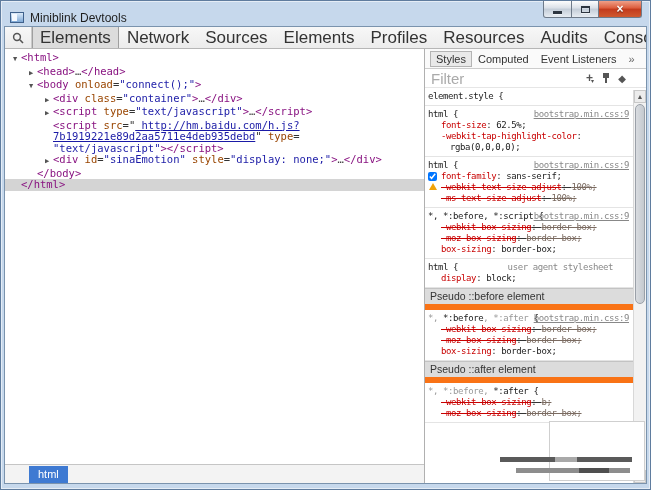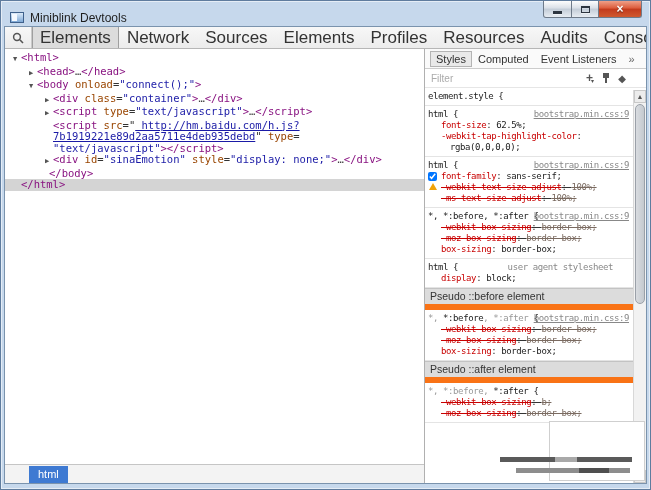--- a/index.html
+++ b/index.html
@@ -51,21 +51,21 @@
   .t-ell{color:#444;}
   .crumbbar{flex:0 0 19px;border-top:1px solid #c5c5c5;background:#f3f3f3;display:flex;align-items:center;}
   .crumb{margin-left:24px;background:#3e7ad2;color:#fff;font-size:11px;padding:2px 9px 3px;}
   
   .styles-pane{flex:1;display:flex;flex-direction:column;position:relative;min-width:0;background:#fff;}
   .sidebar-tabs{flex:0 0 20px;display:flex;align-items:center;padding-left:5px;border-bottom:1px solid #ccc;font-size:11px;color:#333;background:#fafafa;}
   .stab{padding:2px 6px;white-space:nowrap;cursor:default;}
   .stab.selected{background:#e9e9e9;border:1px solid #b4b4b4;padding:1px 5px;}
   .stab.chev{color:#666;}
   .filter-row{flex:0 0 19px;display:flex;align-items:center;padding:0 16px 0 6px;border-bottom:1px solid #e6e6e6;}
-  .filter-label{font-size:10px;color:#aaa;}
+  .filter-label{font-size:15px;color:#aaa;}
   .fr-spacer{flex:1;}
   .sicon{display:flex;align-items:center;justify-content:center;width:16px;color:#555;cursor:default;}
   .plus-glyph{font-size:12px;font-weight:bold;color:#555;line-height:10px;}
   .mini-caret{font-size:6px;color:#555;margin:5px 0 0 -2px;}
   .pin-icon{position:relative;width:8px;height:10px;}
   .pin-icon::before{content:"";position:absolute;left:1px;top:0;width:6px;height:5px;background:#555;}
   .pin-icon::after{content:"";position:absolute;left:3px;top:5px;width:2px;height:5px;background:#555;}
   .diamond-glyph{font-size:10px;color:#555;}
   .styles-scroll{flex:1;overflow:hidden;position:relative;padding-right:13px;
     font-family:"DejaVu Sans Mono","Liberation Mono",monospace;font-size:9px;letter-spacing:-0.4px;line-height:11px;color:#333;}
@@ -158,21 +158,21 @@
     <div class="main">
       <div class="elements-pane">
         <div class="tree">
             <div class="tree-line" style="padding-left: 4px;"><span class="arrow">▼</span><span class="line-content"><span class="seg"><span class="t-tag">&lt;html&gt;</span></span></span></div>
             <div class="tree-line" style="padding-left: 20px;"><span class="arrow">▶</span><span class="line-content"><span class="seg"><span class="t-tag">&lt;head&gt;</span><span class="t-ell">…</span><span class="t-tag">&lt;/head&gt;</span></span></span></div>
             <div class="tree-line" style="padding-left: 20px;"><span class="arrow">▼</span><span class="line-content"><span class="seg"><span class="t-tag">&lt;body</span><span class="t-attr"> onload</span><span class="t-pun">=</span><span class="t-val">"connect();"</span><span class="t-tag">&gt;</span></span></span></div>
             <div class="tree-line" style="padding-left: 36px;"><span class="arrow">▶</span><span class="line-content"><span class="seg"><span class="t-tag">&lt;div</span><span class="t-attr"> class</span><span class="t-pun">=</span><span class="t-val">"container"</span><span class="t-tag">&gt;</span><span class="t-ell">…</span><span class="t-tag">&lt;/div&gt;</span></span></span></div>
             <div class="tree-line" style="padding-left: 36px;"><span class="arrow">▶</span><span class="line-content"><span class="seg"><span class="t-tag">&lt;script</span><span class="t-attr"> type</span><span class="t-pun">=</span><span class="t-val">"text/javascript"</span><span class="t-tag">&gt;</span><span class="t-ell">…</span><span class="t-tag">&lt;/script&gt;</span></span></span></div>
             <div class="tree-line" style="padding-left: 36px;"><span class="arrow"></span><span class="line-content"><span class="seg"><span class="t-tag">&lt;script</span><span class="t-attr"> src</span><span class="t-pun">="</span><span class="t-link"> http://hm.baidu.com/h.js?</span></span><span class="seg"><span class="t-link">7b1919221e89d2aa5711e4deb935debd</span><span class="t-pun">"</span><span class="t-attr"> type</span><span class="t-pun">=</span></span><span class="seg"><span class="t-val">"text/javascript"</span><span class="t-tag">&gt;&lt;/script&gt;</span></span></span></div>
             <div class="tree-line" style="padding-left: 36px;"><span class="arrow">▶</span><span class="line-content"><span class="seg"><span class="t-tag">&lt;div</span><span class="t-attr"> id</span><span class="t-pun">=</span><span class="t-val">"sinaEmotion"</span><span class="t-attr"> style</span><span class="t-pun">=</span><span class="t-val">"display: none;"</span><span class="t-tag">&gt;</span><span class="t-ell">…</span><span class="t-tag">&lt;/div&gt;</span></span></span></div>
-            <div class="tree-line" style="padding-left: 32px;"><span class="arrow"></span><span class="line-content"><span class="seg"><span class="t-tag">&lt;/body&gt;</span></span></span></div>
+            <div class="tree-line" style="padding-left: 20px;"><span class="arrow"></span><span class="line-content"><span class="seg"><span class="t-tag">&lt;/body&gt;</span></span></span></div>
             <div class="tree-line selected" style="padding-left: 4px;"><span class="arrow"></span><span class="line-content"><span class="seg"><span class="t-tag">&lt;/html&gt;</span></span></span></div>
           </div>
         <div class="crumbbar">
           <span class="crumb">html</span>
         </div>
       </div>
 
       <div class="styles-pane">
         <div class="sidebar-tabs">
             <span class="stab selected">Styles</span>
@@ -203,21 +203,21 @@
               <div class="prop"><span class="p-name">font-size</span><span class="p-colon">: </span><span class="p-value">62.5%;</span></div>
               <div class="prop"><span class="p-name">-webkit-tap-highlight-color</span><span class="p-colon">: </span><span class="p-value v-block">rgba(0,0,0,0);</span></div>
             </div>
             <div class="rule">
               <div class="rule-head"><span class="sel">html</span><span class="sel"> {</span><span class="css-link">bootstrap.min.css:9</span></div>
               <div class="prop"><input type="checkbox" class="prop-check" checked="" style=""><span class="p-name">font-family</span><span class="p-colon">: </span><span class="p-value">sans-serif;</span></div>
               <div class="prop struck"><span class="warn-icon"></span><span class="p-name">-webkit-text-size-adjust</span><span class="p-colon">: </span><span class="p-value">100%;</span></div>
               <div class="prop struck"><span class="p-name">-ms-text-size-adjust</span><span class="p-colon">: </span><span class="p-value">100%;</span></div>
             </div>
             <div class="rule">
-              <div class="rule-head"><span class="sel">*, *:before, *:after</span><span class="sel"> {</span><span class="css-link">bootstrap.min.css:9</span></div>
+              <div class="rule-head"><span class="sel">*, *:before, *:script</span><span class="sel"> {</span><span class="css-link">bootstrap.min.css:9</span></div>
               <div class="prop struck"><span class="p-name">-webkit-box-sizing</span><span class="p-colon">: </span><span class="p-value">border-box;</span></div>
               <div class="prop struck"><span class="p-name">-moz-box-sizing</span><span class="p-colon">: </span><span class="p-value">border-box;</span></div>
               <div class="prop"><span class="p-name">box-sizing</span><span class="p-colon">: </span><span class="p-value">border-box;</span></div>
             </div>
             <div class="rule">
               <div class="rule-head"><span class="sel">html</span><span class="sel"> {</span><span class="ua-link">user agent stylesheet</span></div>
               <div class="prop"><span class="p-name">display</span><span class="p-colon">: </span><span class="p-value">block;</span></div>
             </div>
             <div class="section-head">Pseudo ::before element</div>
             <div class="rule">

